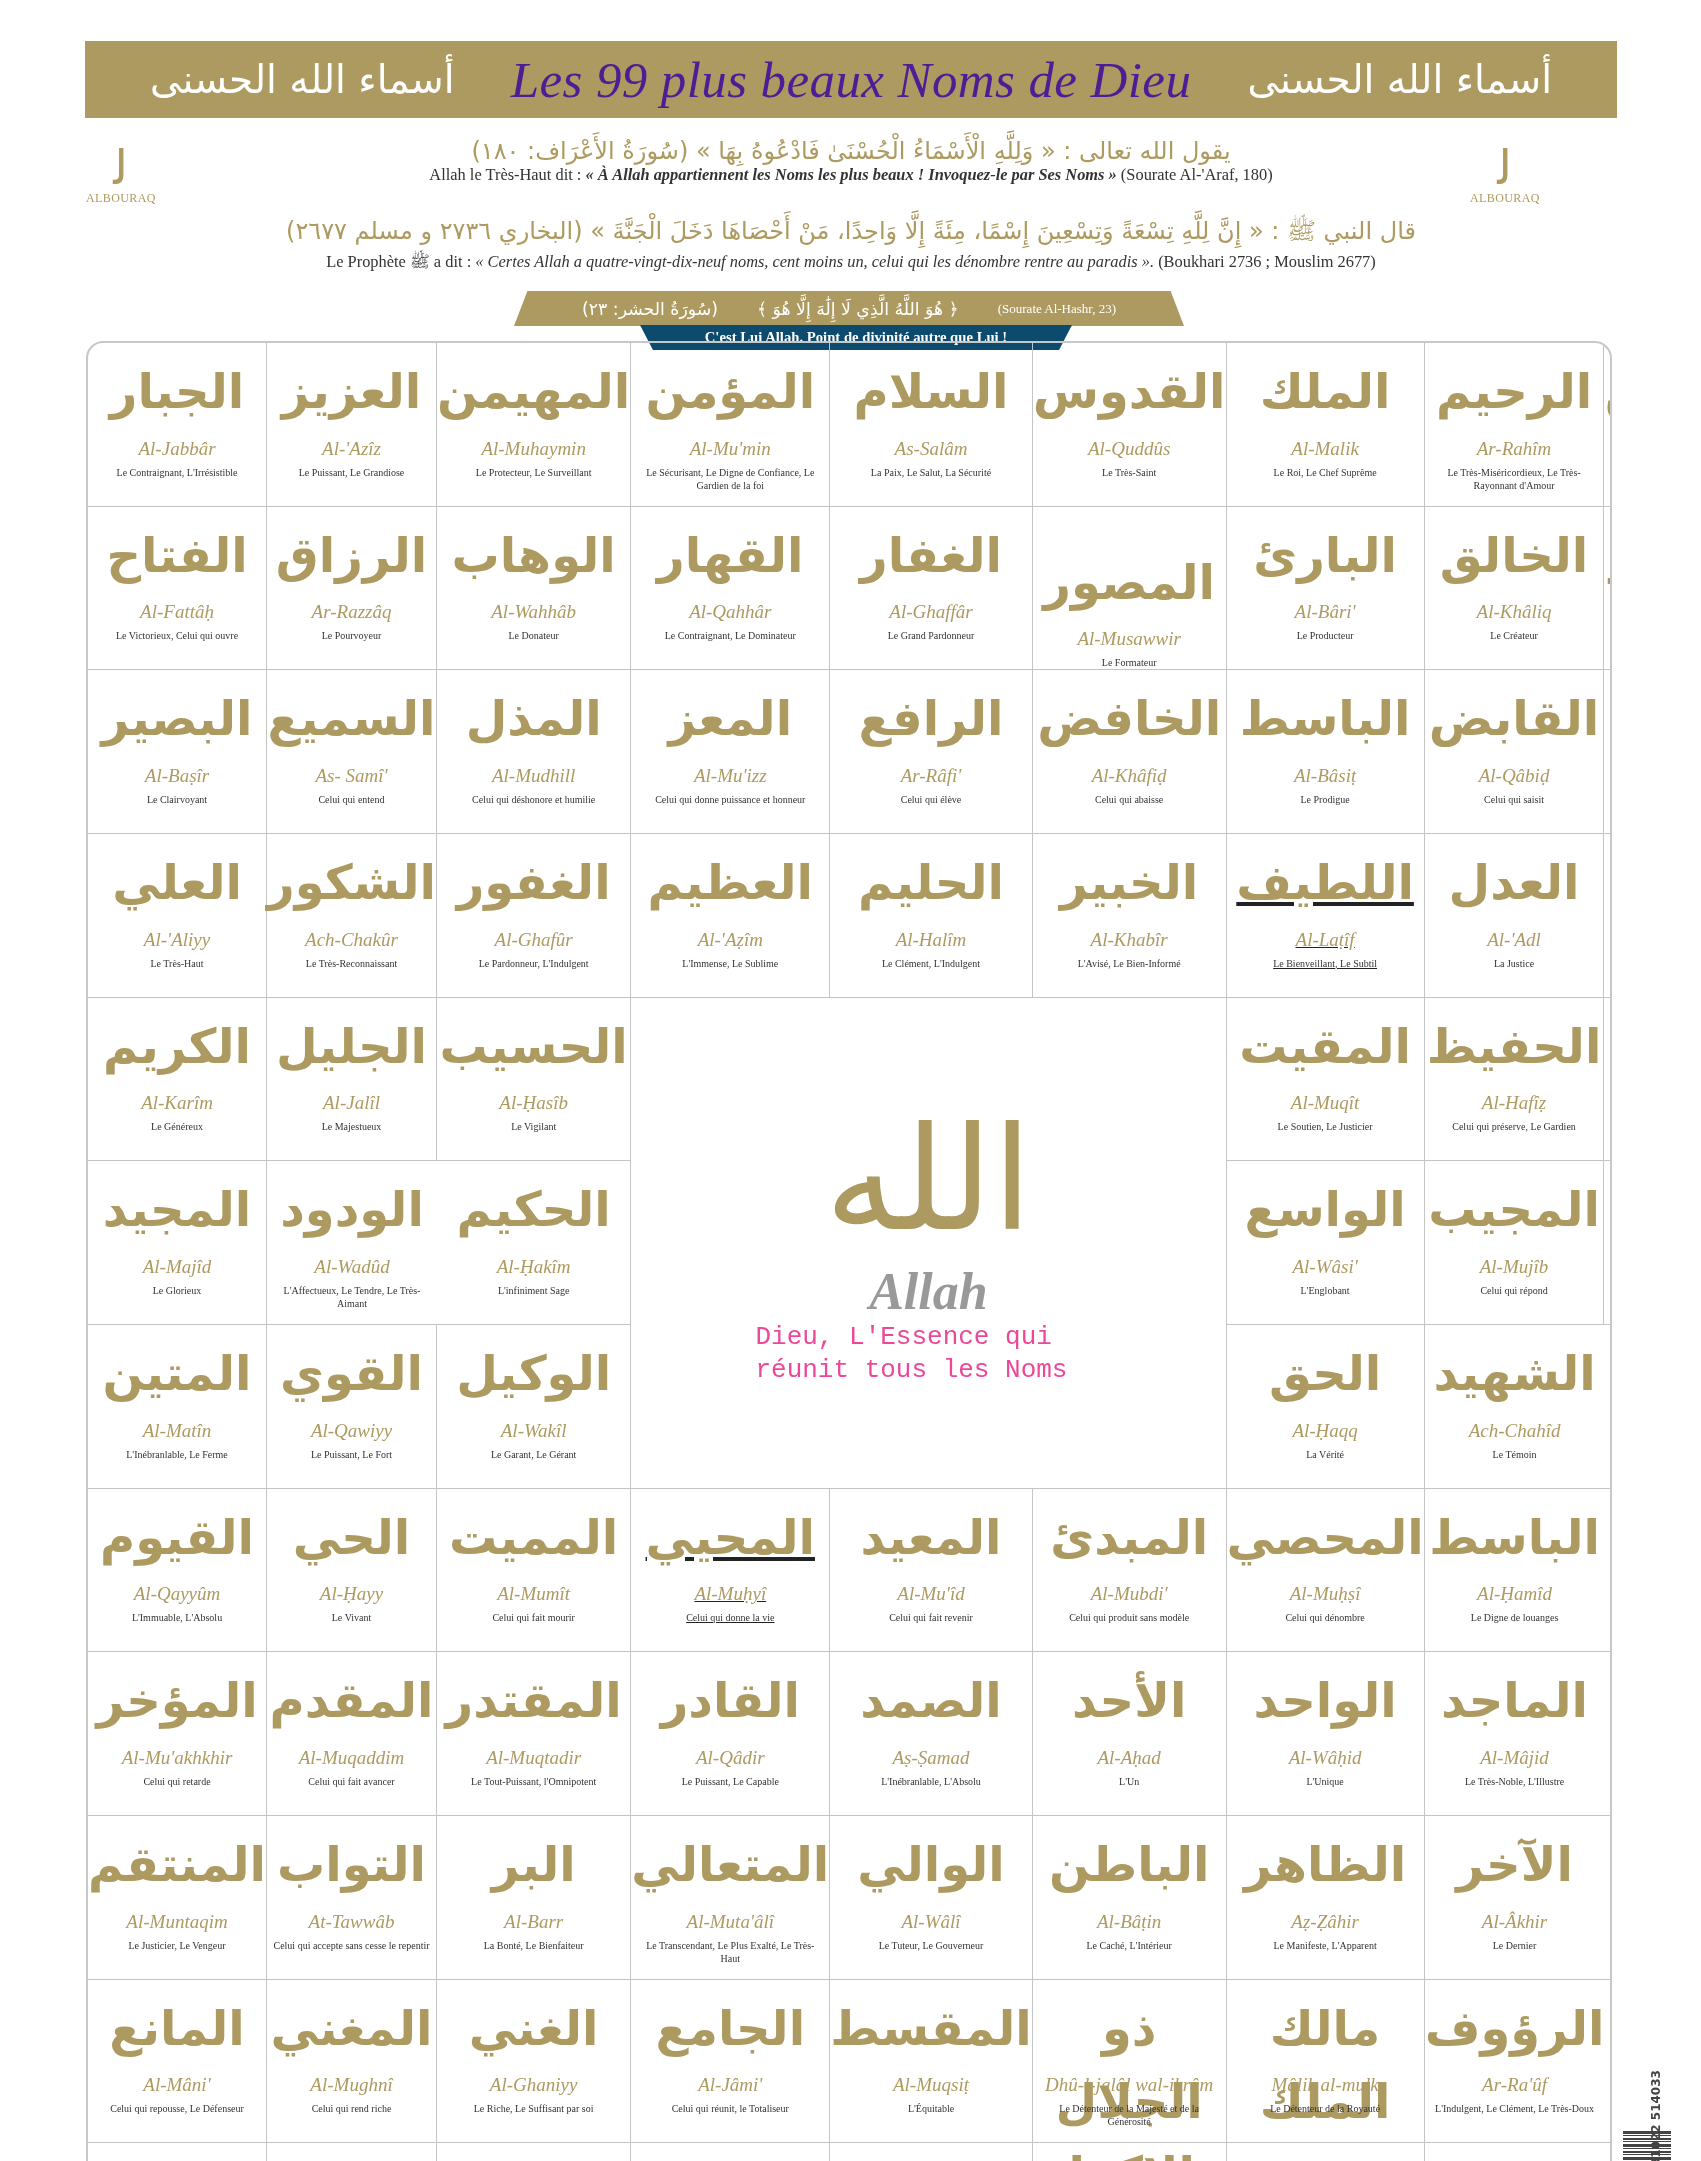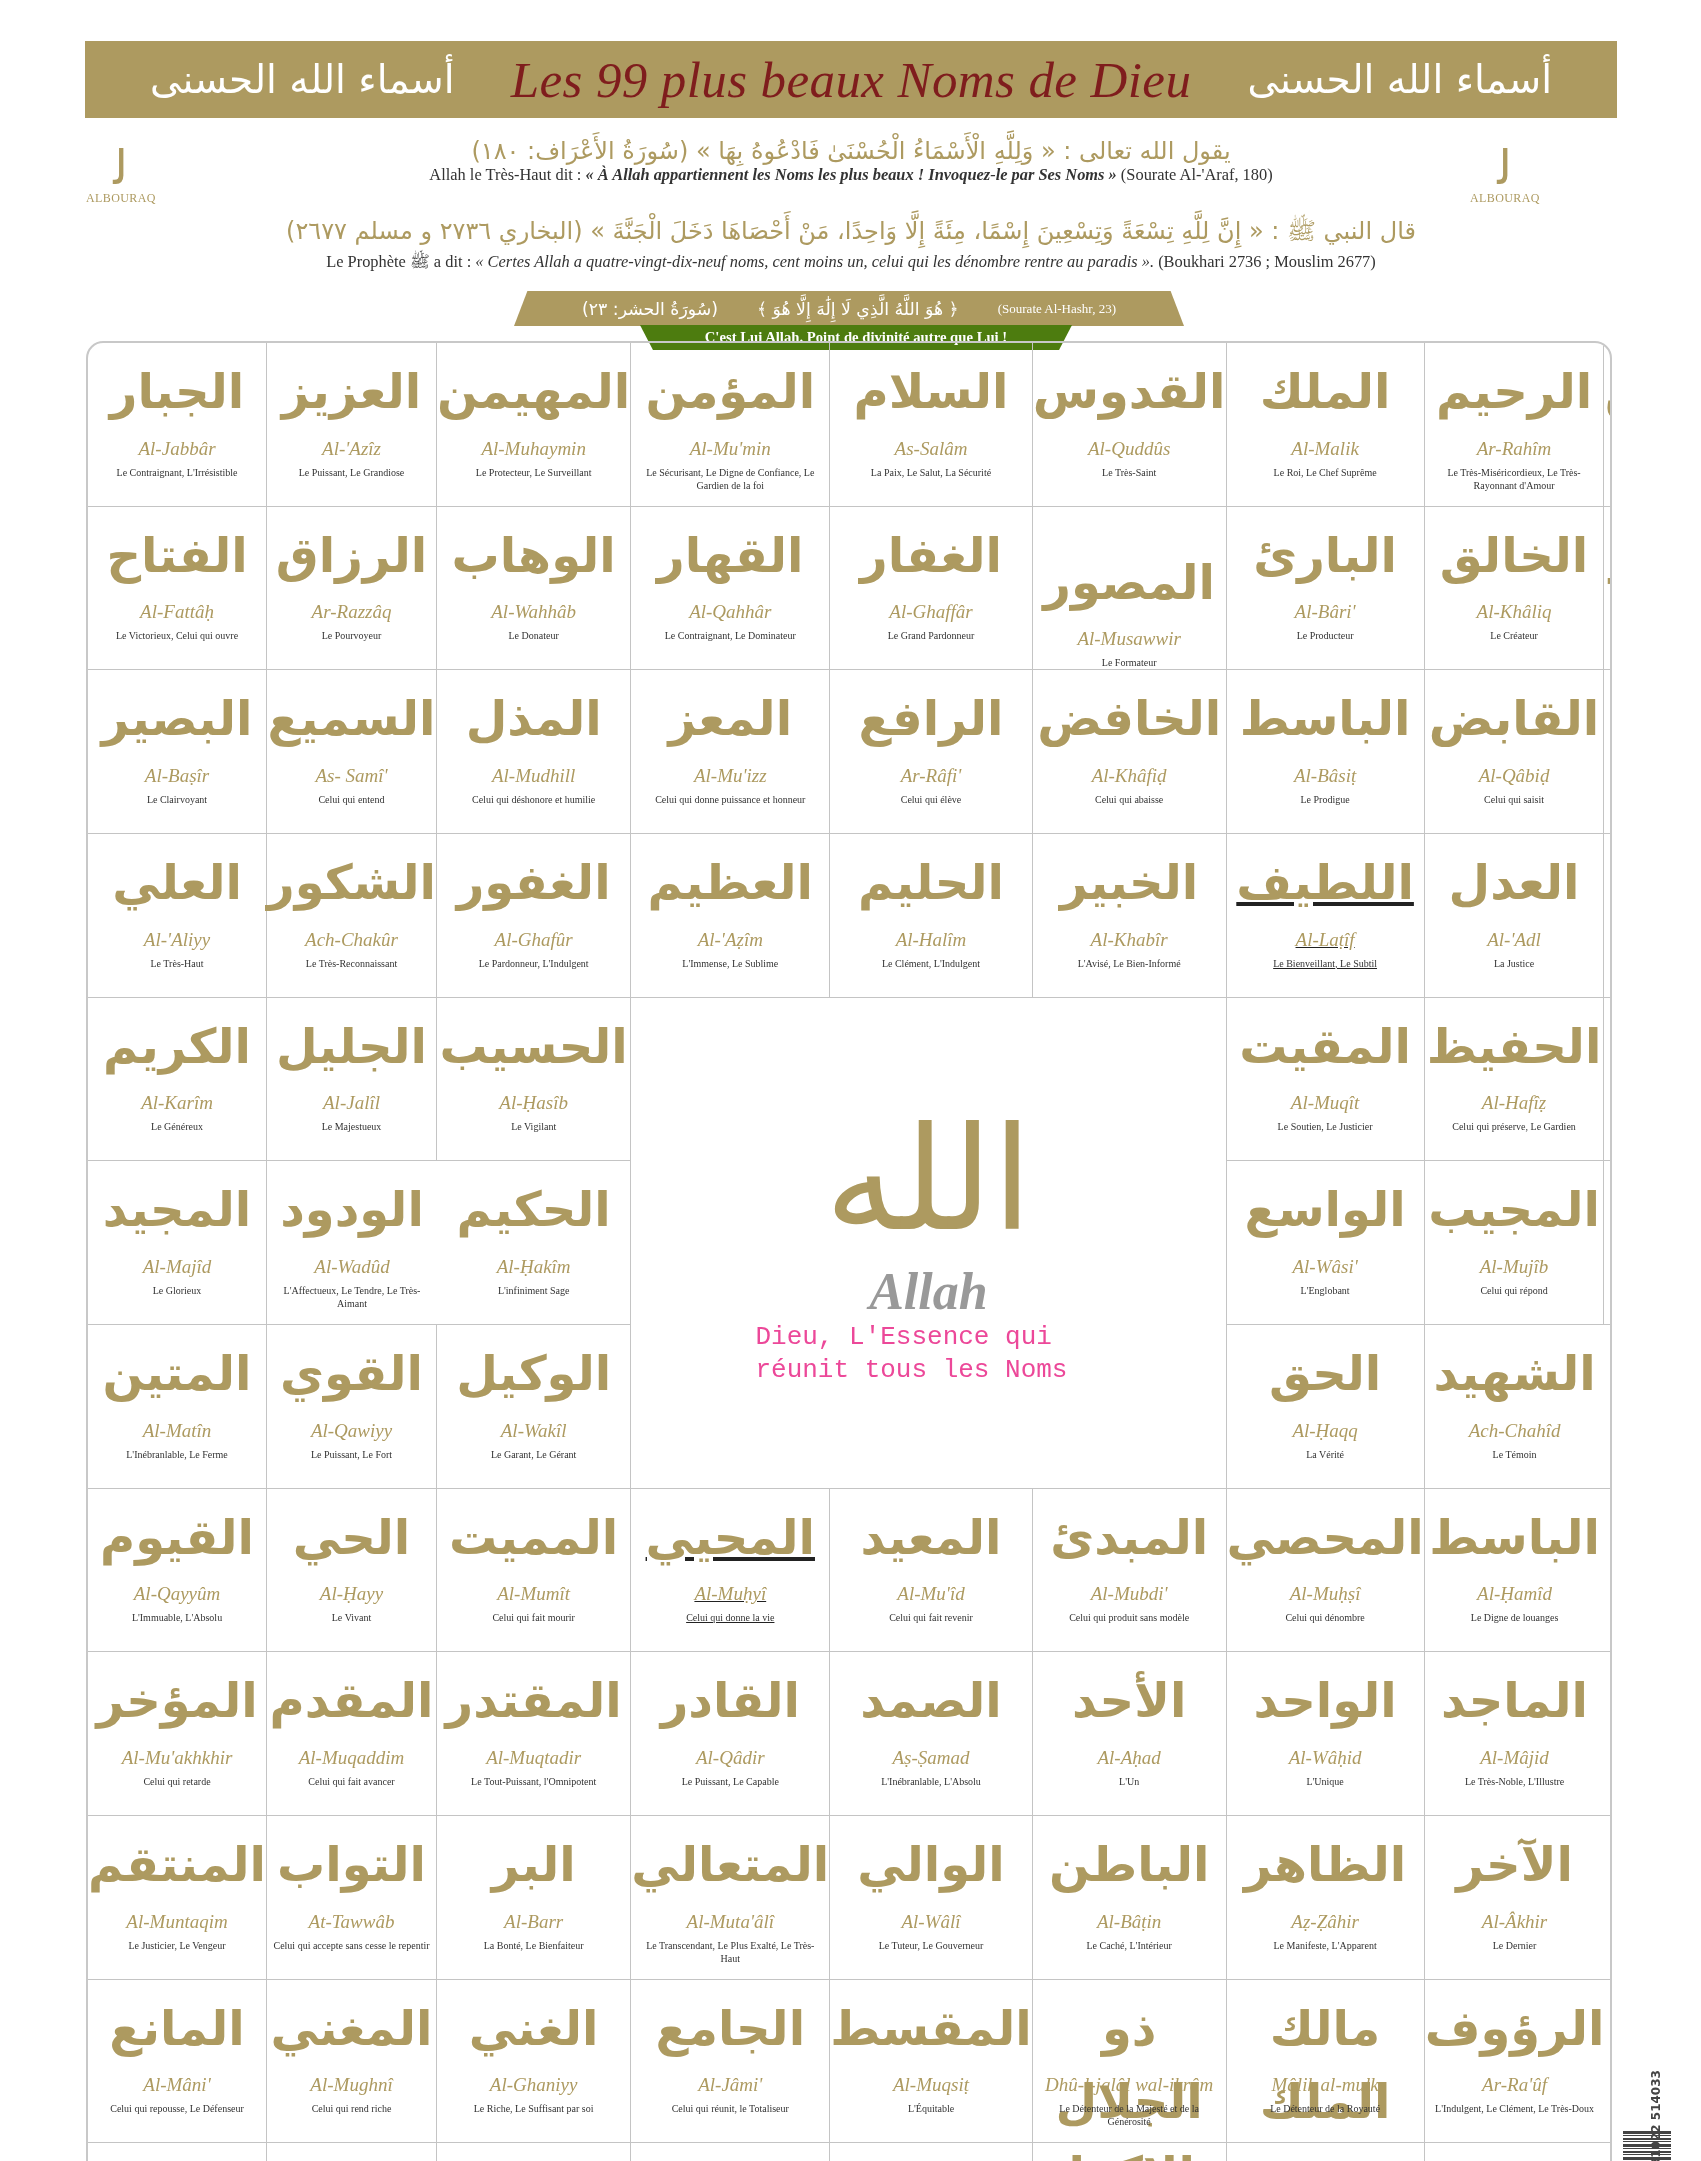--- a/index.html
+++ b/index.html
@@ -1,30 +1,30 @@
 <!DOCTYPE html>
 <html style="font-size:7px"><head>
 <meta charset="utf-8">
 <style>
   html,body{margin:0;padding:0;background:#fff;}
   body{width:1702px;height:2383px;position:relative;overflow:hidden;font-family:"DejaVu Serif","Liberation Serif",serif;color:#222;}
   .banner{position:absolute;left:85px;top:41px;width:1532px;height:77px;background:#ad9a60;display:flex;align-items:center;justify-content:space-between;padding:0 65px;box-sizing:border-box;}
   .banner .callig{color:#fff;font-size:39px;font-family:"DejaVu Sans",sans-serif;direction:rtl;}
-  .banner .title{color:#7f1d1d;font-style:italic;font-size:51px;font-family:"Liberation Serif",serif;letter-spacing:0.4px;}
+  .banner .title{color:#4c1d95;font-style:italic;font-size:51px;font-family:"Liberation Serif",serif;letter-spacing:0.4px;}
   .logo{position:absolute;top:143px;width:69px;text-align:center;color:#ad9a60;}
   .logo .mark{font-size:48px;line-height:48px;font-family:"DejaVu Sans",sans-serif;}
   .logo .lbl{font-size:12px;font-family:"Liberation Serif",serif;letter-spacing:0.4px;}
   .quote{position:absolute;left:0;width:1702px;text-align:center;}
   .quote .ar{color:#ad9a60;font-size:24px;direction:rtl;font-family:"DejaVu Sans",sans-serif;}
   .quote .fr{font-size:16.4px;font-family:"Liberation Serif",serif;color:#333;}
   .quote .fr b i{font-weight:bold;}
   .tab{position:absolute;left:514px;top:291px;width:670px;height:35px;background:#ad9a60;clip-path:polygon(2% 0,98% 0,100% 100%,0 100%);display:flex;align-items:center;justify-content:center;gap:39px;color:#fff;}
   .tab .ar{font-size:17.3px;font-family:"DejaVu Sans",sans-serif;direction:rtl;}
   .tab .ref{font-size:13px;font-family:"Liberation Serif",serif;}
-  .tab2{position:absolute;left:640px;top:325px;width:432px;height:25px;background:#4d7c0f;clip-path:polygon(0 0,100% 0,97% 100%,3% 100%);color:#fff;display:flex;align-items:center;justify-content:center;font-size:14.7px;font-weight:bold;font-family:"Liberation Serif",serif;}
+  .tab2{position:absolute;left:640px;top:325px;width:432px;height:25px;background:#0c4a6e;clip-path:polygon(0 0,100% 0,97% 100%,3% 100%);color:#fff;display:flex;align-items:center;justify-content:center;font-size:14.7px;font-weight:bold;font-family:"Liberation Serif",serif;}
   .grid{position:absolute;left:86px;top:341px;width:1526px;height:1968px;border:2.6px solid #c8c8c8;border-radius:17.3px;box-sizing:border-box;display:grid;grid-template-columns:repeat(9,1fr);grid-template-rows:repeat(12,1fr);overflow:hidden;}
   .cell{border-right:1.3px solid #c4c4c4;border-bottom:1.7px solid #c4c4c4;display:flex;flex-direction:column;align-items:center;justify-content:flex-start;padding-top:12px;box-sizing:border-box;text-align:center;}
   .cell:nth-child(9n){border-right:none;}
   .cell .ar{color:#ad9a60;font-size:48px;line-height:73px;height:73px;font-family:"DejaVu Sans",sans-serif;direction:rtl;font-weight:bold;}
   .cell .tr{color:#ad9a60;font-size:19px;font-style:italic;font-family:"Liberation Serif",serif;margin-top:9.5px;}
   .cell .fr{color:#333;font-size:10px;font-family:"Liberation Serif",serif;margin-top:6px;padding:0 6px;line-height:13px;}
   .center{grid-column:4 / span 3;grid-row:5 / span 3;border-right:1.3px solid #c4c4c4;border-bottom:1.7px solid #c4c4c4;display:flex;flex-direction:column;align-items:center;justify-content:center;}
   .center .ar{color:#ad9a60;font-size:143px;line-height:164px;font-family:"DejaVu Sans",sans-serif;}
   .center .name{color:#999;font-size:52px;font-style:italic;font-family:"Liberation Serif",serif;font-weight:bold;}
   .center .desc{color:#ec4899;font-size:26px;font-family:Liberation Mono, monospace;line-height:33px;width:346px;}

